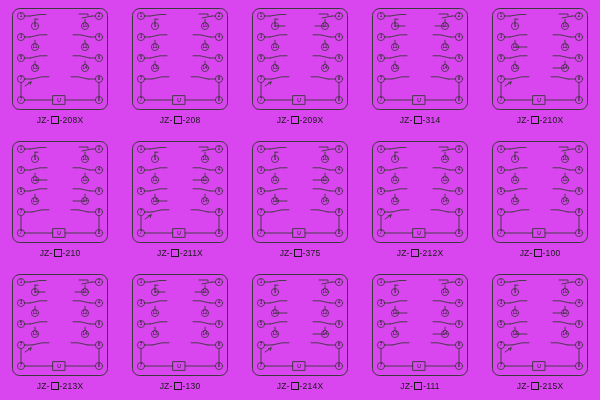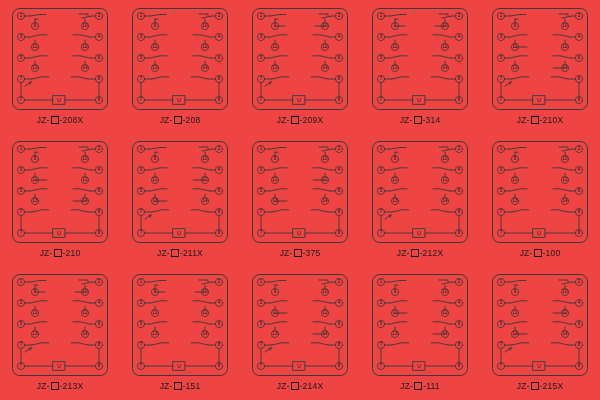--- a/index.html
+++ b/index.html
@@ -10,21 +10,21 @@
   body {
     width: 600px;
     height: 400px;
     font-family: "Liberation Sans", sans-serif;
     overflow: hidden;
   }
   #sheet {
     position: relative;
     width: 600px;
     height: 400px;
-    background: #ef4444;
+    background: #d946ef;
   }
   .grid {
     display: grid;
     grid-template-columns: repeat(5, 120px);
     grid-template-rows: repeat(3, 133px);
     width: 600px;
     height: 400px;
   }
   .cell {
     position: relative;
@@ -942,21 +942,21 @@
             <line x1="14.6" y1="73" x2="22" y2="73"></line>
             <path d="M22 73 L32 70.8 L39 70.8" stroke-width="0.9"></path>
             <line x1="85.4" y1="73" x2="78" y2="73"></line>
             <path d="M78 73 L68 70.8 L61 70.8" stroke-width="0.9"></path>
             <line x1="11" y1="76.6" x2="11" y2="90.4"></line>
             <line x1="89" y1="76.6" x2="89" y2="90.4"></line>
             <line x1="25" y1="20" x2="35" y2="20"></line>
             <line x1="75" y1="20" x2="65" y2="20"></line>
           </g>
         </svg>
-        <div class="caption"><span>JZ-</span><span class="sq"></span><span>-151</span></div>
+        <div class="caption"><span>JZ-</span><span class="sq"></span><span>-130</span></div>
       </div>
       <div class="cell">
         <svg viewBox="0 0 100 106" class="diagram">
           <g fill="none" stroke="#3a3a3a" stroke-width="0.9" stroke-linecap="round" stroke-linejoin="round">
             <rect x="2.5" y="2.5" width="95" height="101" rx="7" ry="7" stroke-width="1"></rect>
             <circle cx="11" cy="10" r="3.6" stroke-width="0.8"></circle>
             <text x="11" y="10.2" font-size="4.6" font-family="&quot;Liberation Sans&quot;, sans-serif" fill="#1a1a1a" text-anchor="middle" dominant-baseline="middle" stroke="none">1</text>
             <circle cx="89" cy="10" r="3.6" stroke-width="0.8"></circle>
             <text x="89" y="10.2" font-size="4.6" font-family="&quot;Liberation Sans&quot;, sans-serif" fill="#1a1a1a" text-anchor="middle" dominant-baseline="middle" stroke="none">2</text>
             <circle cx="11" cy="31" r="3.6" stroke-width="0.8"></circle>

